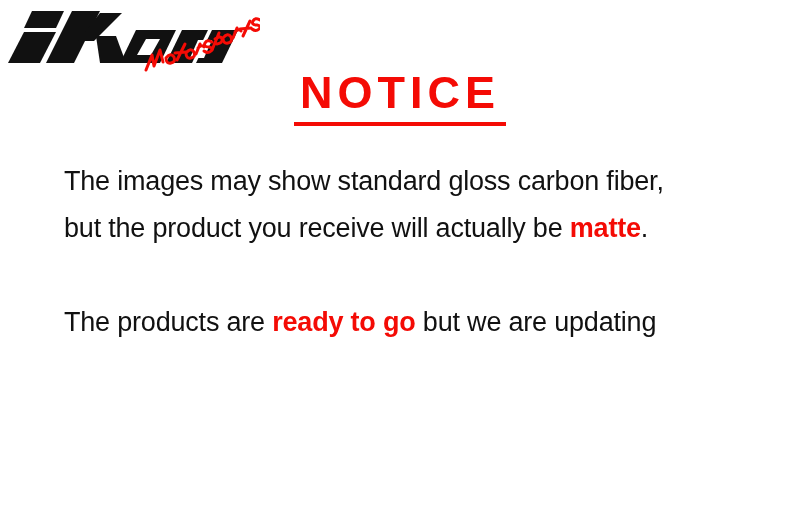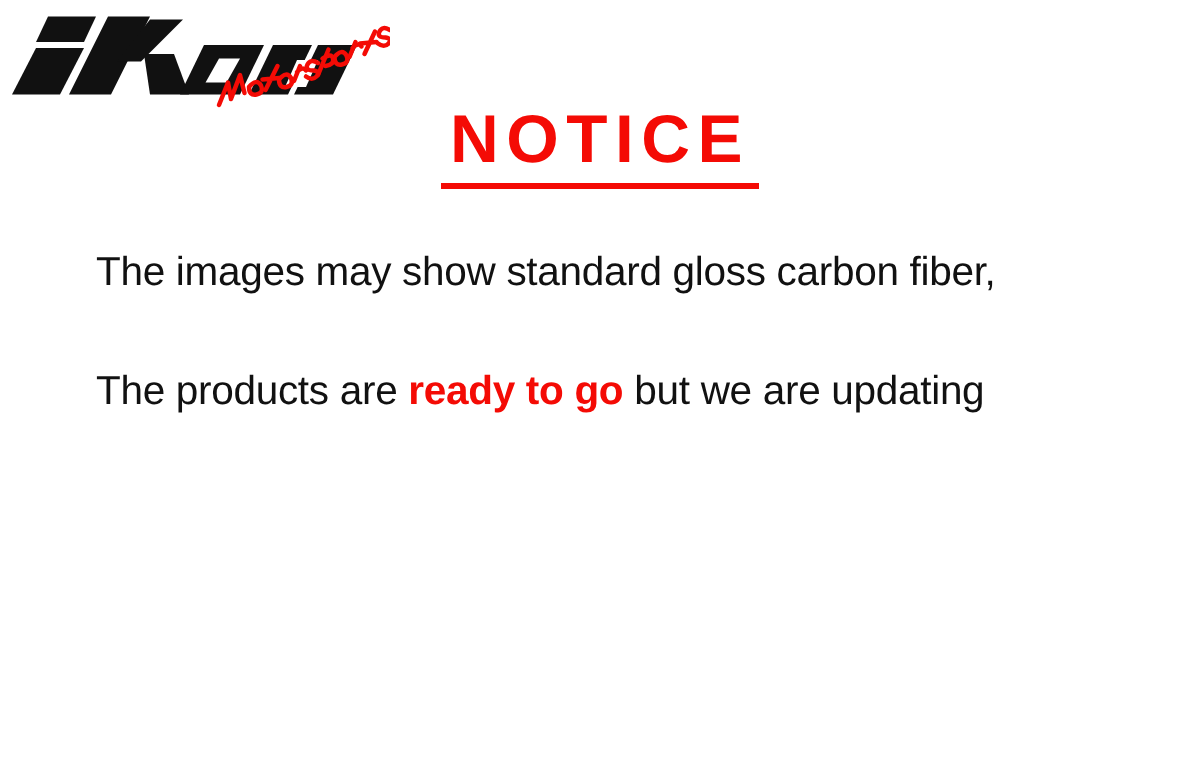--- a/index.html
+++ b/index.html
@@ -64,21 +64,21 @@
     margin: 0;
     font-family: "Liberation Sans", sans-serif;
     font-size: 27px;
     line-height: 47px;
     color: #111111;
     font-weight: normal;
     letter-spacing: -0.2px;
     white-space: nowrap;
   }
   .notice-para.second {
-    margin-top: 32px;
+    margin-top: 47px;
   }
   .hl {
     color: #f40b05;
     font-weight: bold;
   }
   .plain {
     color: #111111;
     font-weight: normal;
   }
 </style>
@@ -141,20 +141,23 @@
 
   <div class="notice-heading-wrap">
     <span class="notice-heading">NOTICE</span>
   </div>
 
   <div class="notice-body">
 
     <p class="notice-para first">
       <span class="plain">The images may show standard gloss carbon fiber,</span>
     </p>
+    <p class="notice-para">
+      <span class="plain">but the product you receive will actually be </span><span class="hl">matte</span><span class="plain">.</span>
+    </p>
 
     <p class="notice-para second">
       <span class="plain">The products are </span><span class="hl">ready to go</span><span class="plain"> but we are updating</span>
     </p>
 
   </div>
 
 </div>
 
 </body></html>

